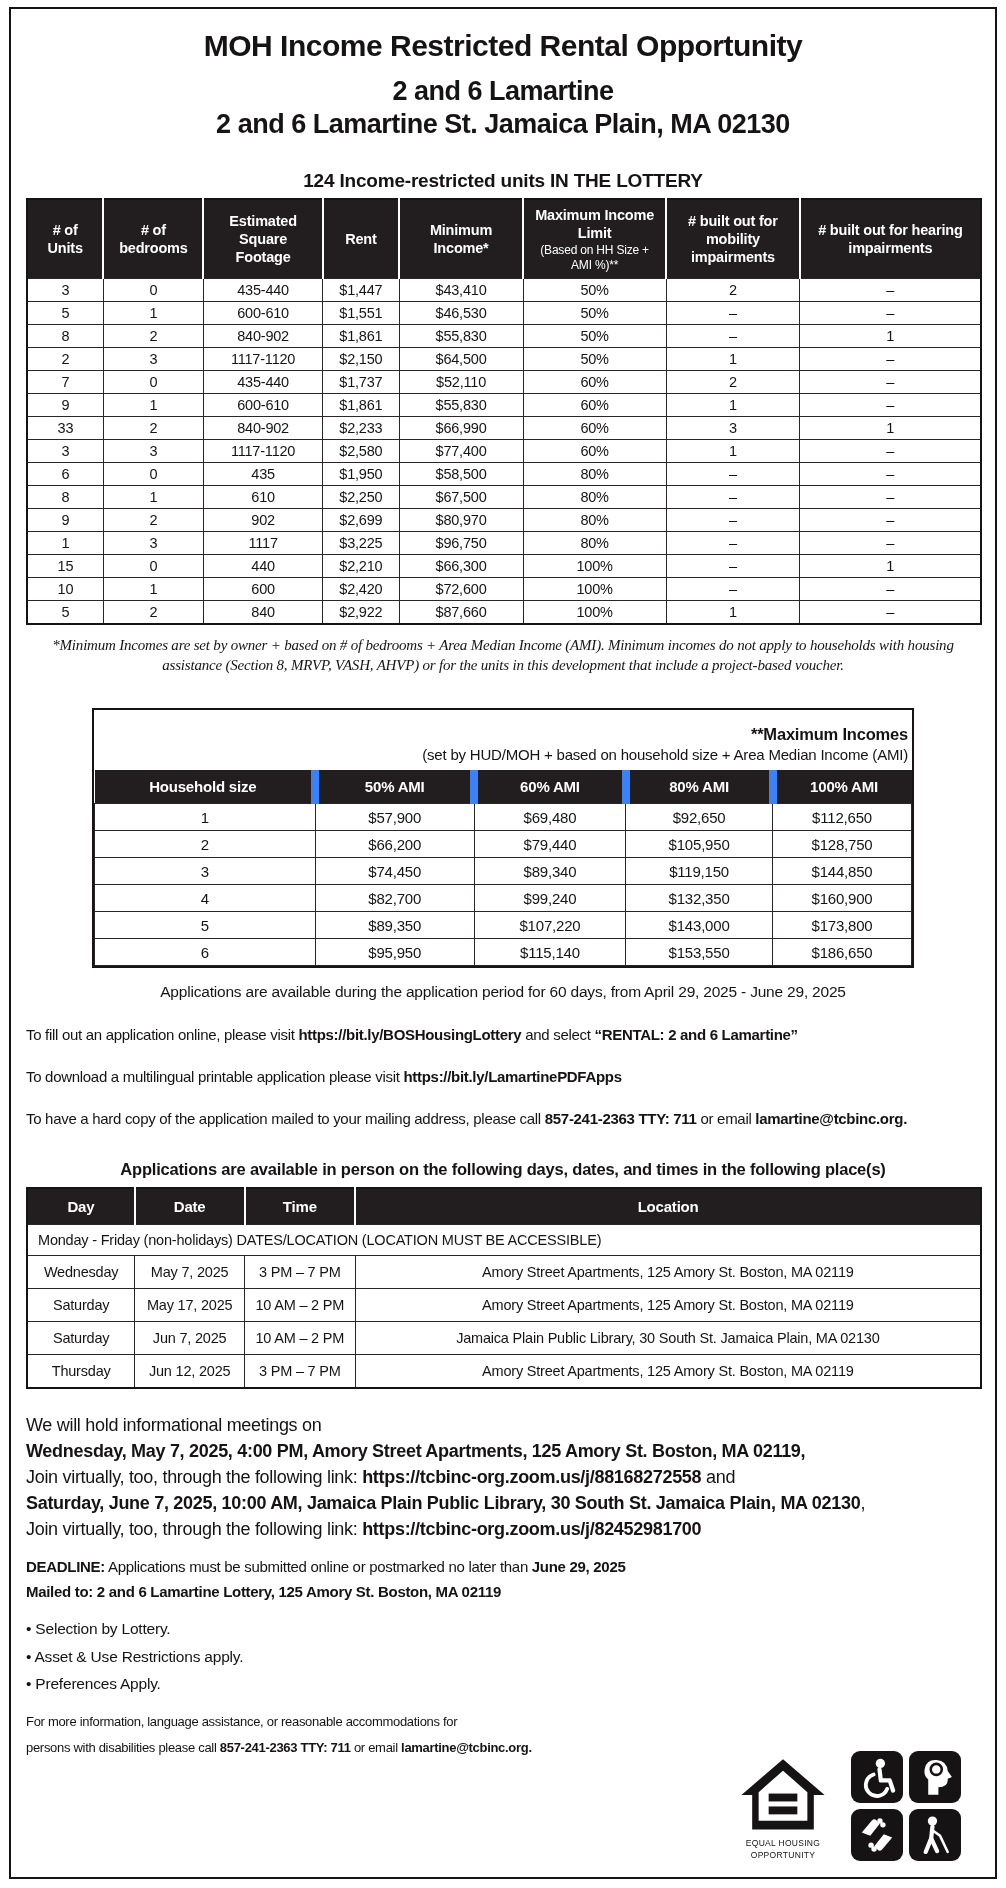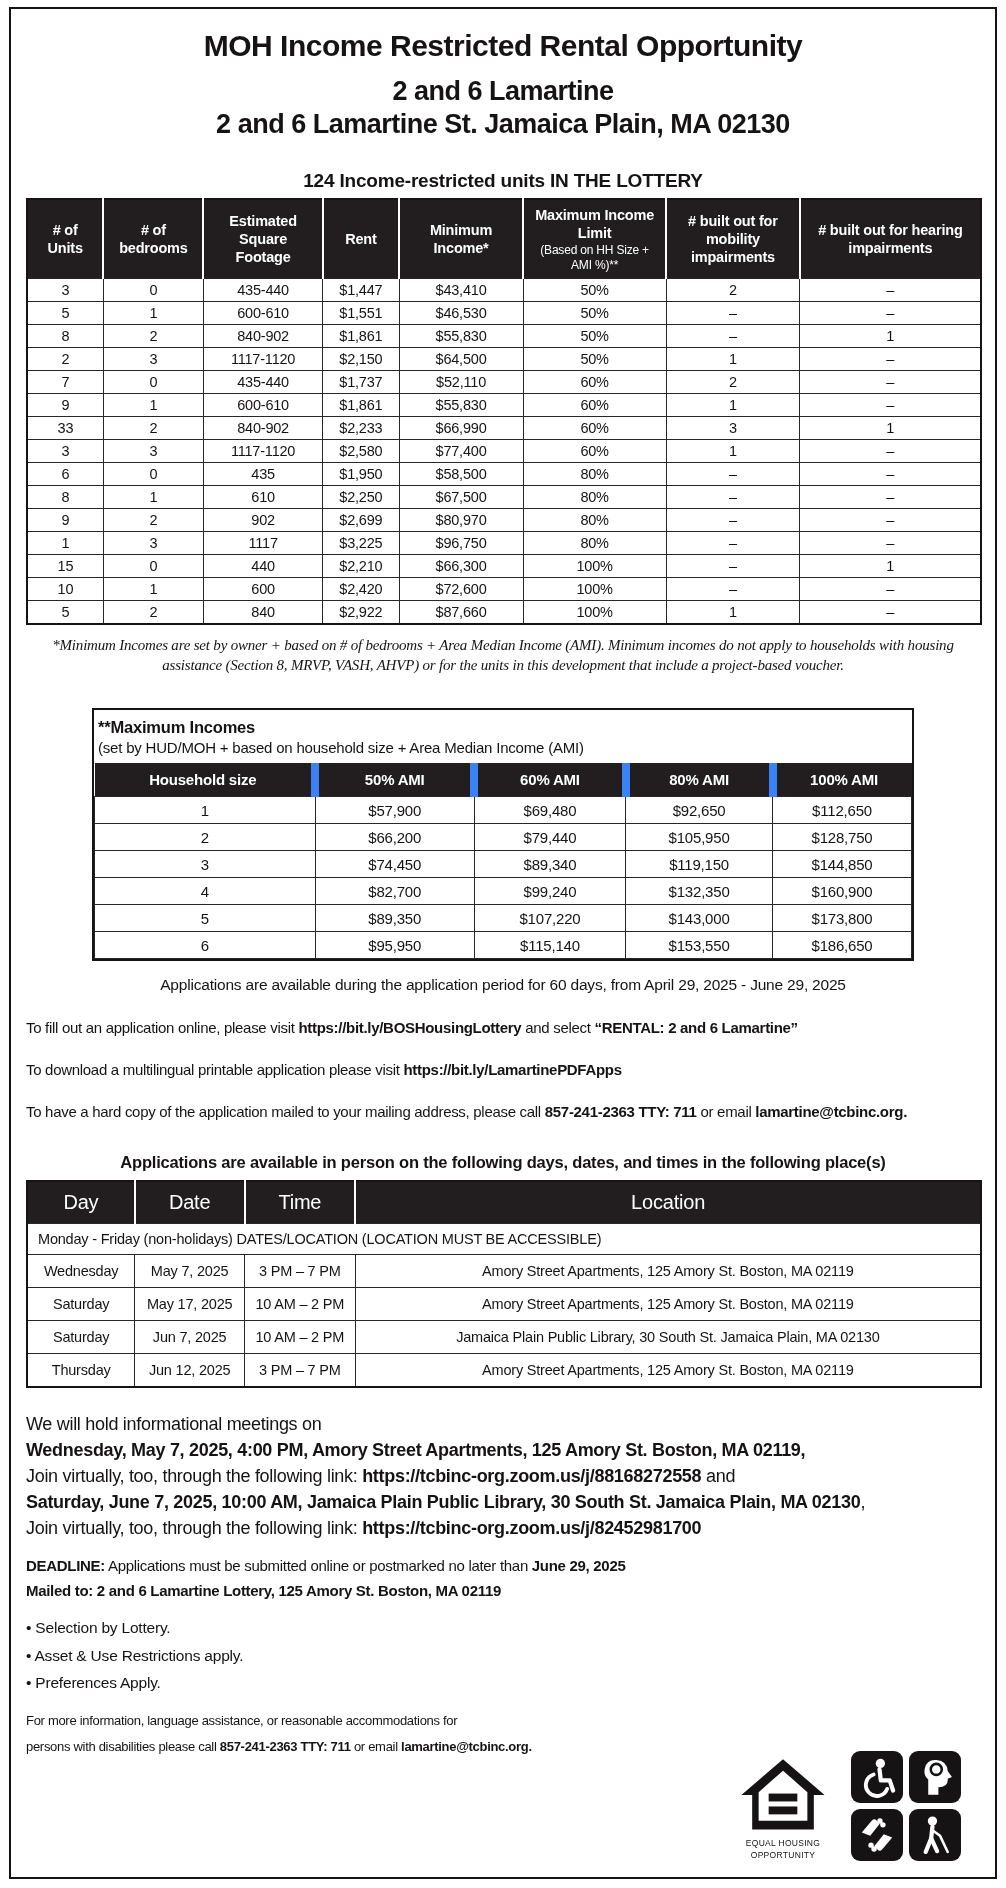--- a/index.html
+++ b/index.html
@@ -34,40 +34,40 @@
   }
   .c0{width:8%} .c1{width:10.5%} .c2{width:12.5%} .c3{width:8%}
   .c4{width:13%} .c5{width:15%} .c6{width:14%} .c7{width:19%}
 
   .footnote {
     width:910px; margin:10px auto 0; font-style:italic; font-size:15px;
     text-align:center; line-height:1.35; font-family:"Liberation Serif", serif;
   }
 
   .max-wrap { width:822px; margin:32px auto 0; border:2px solid #161314; }
-  .max-title { padding:7px 4px 6px; text-align:left; line-height:1.3; }
+  .max-title { padding:14px 4px 6px; text-align:right; line-height:1.3; }
   .max-title .t1 { font-size:16.5px; font-weight:bold; display:block; }
   .max-title .t2 { font-size:15px; display:block; }
   .max-table { width:100%; }
   .max-table thead th {
     background:#221e1f; color:#fff; font-size:15px; font-weight:bold; padding:8px 18px;
   }
   .max-table thead th + th { border-left:8px solid #3b82f6; }
   .max-table tbody td { border:1.5px solid #2a2627; text-align:center; font-size:15px; padding:4.5px 2px; }
   .m0{width:27%} .m1{width:19.5%} .m2{width:18.5%} .m3{width:18%} .m4{width:17%}
 
   .availability { margin:15px 0 0; font-size:15.5px; text-align:center; }
 
   .para { margin:25px 0 0; font-size:15px; letter-spacing:-0.3px; }
   .para:first-of-type { margin-top:29px; }
 
   .schedule-heading { margin:33px 0 8px; font-size:16.5px; font-weight:bold; text-align:center; }
   .schedule-table { width:956px; margin:0 auto; border:2px solid #161314; }
   .schedule-table thead th {
-    background:#221e1f; color:#fff; font-size:20px; font-weight:normal; padding:9px 0;
+    background:#221e1f; color:#fff; font-size:15px; font-weight:bold; padding:9px 0;
   }
   .schedule-table thead th + th { border-left:2px solid #fff; }
   .schedule-table td { border:1.5px solid #2a2627; font-size:14.5px; text-align:center; padding:8px 3px; }
   .schedule-table .note-cell { text-align:left; padding:7px 10px; }
   .s0{width:11.3%} .s1{width:11.5%} .s2{width:11.6%} .s3{width:65.6%}
 
   .meetings { margin:23px 0 0; font-size:18px; line-height:26px; letter-spacing:-0.3px; }
   .deadline-block { margin:13px 0 0; font-size:15px; line-height:24.5px; letter-spacing:-0.3px; }
   .bullets { margin:11px 0 0; font-size:15.5px; line-height:27.5px; }
   .footer-text { margin:11px 0 0; font-size:13px; line-height:26px; letter-spacing:-0.3px; width:700px; }

